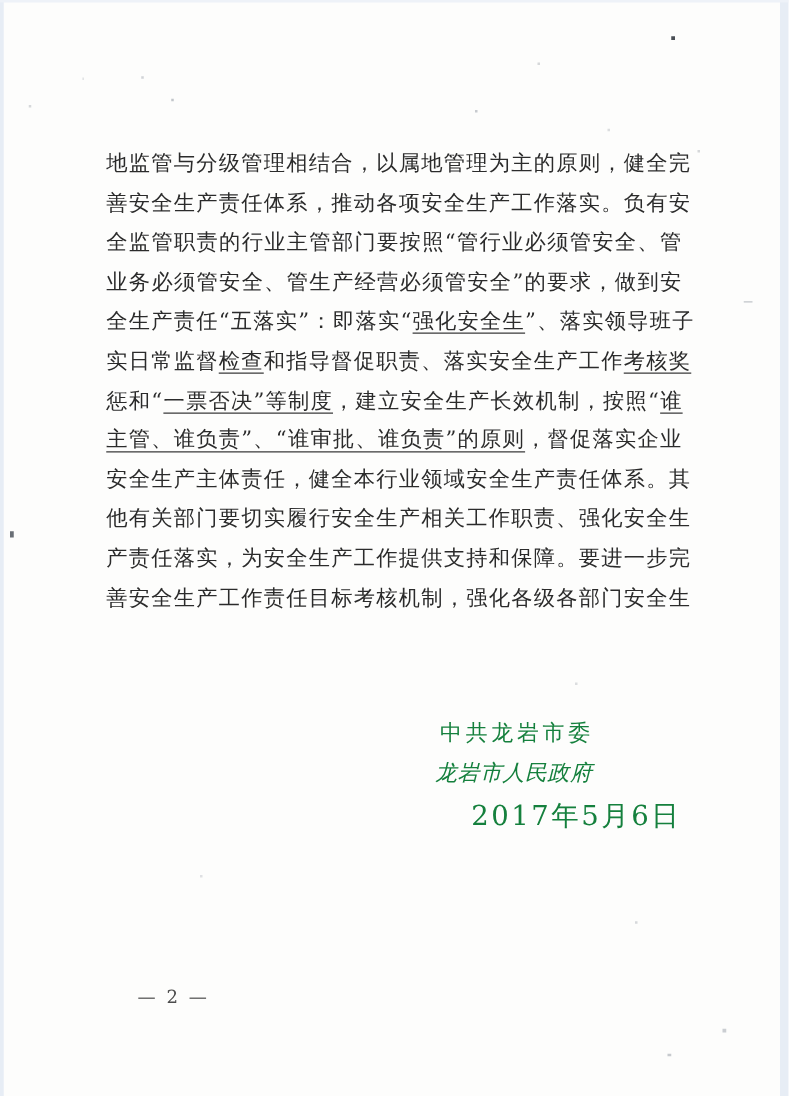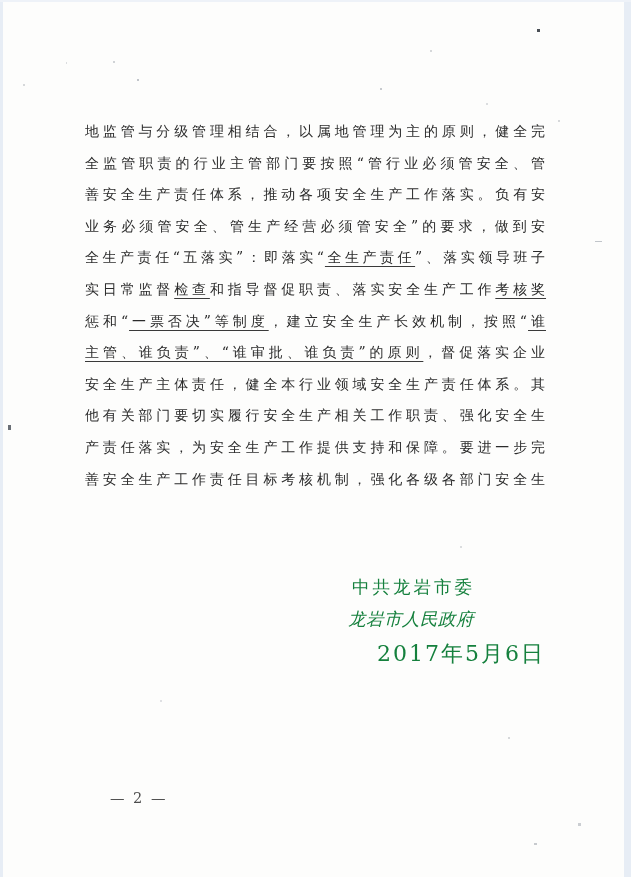--- a/index.html
+++ b/index.html
@@ -29,21 +29,21 @@
     background: #eef2f8;
   }
   
   .doc-body {
     position: absolute;
     left: 85px;
     top: 116px;
     width: 461px;
   }
   .line {
-    font-size: 14px;
+    font-size: 17px;
     line-height: 31.6px;
     height: 31.6px;
     color: #2b2b2b;
     letter-spacing: 1px;
     text-align: justify;
     text-align-last: justify;
     white-space: nowrap;
   }
   .line.last {
     text-align-last: left;
@@ -88,24 +88,24 @@
 <body>
 
 <div class="page">
 
   <div class="edge-left"></div>
   <div class="edge-right"></div>
   <div class="edge-top"></div>
 
   <div class="doc-body">
       <div class="line"><span>地监管与分级管理相结合，以属地管理为主的原则，健全完</span></div>
+      <div class="line"><span>善安全生产责任体系，推动各项安全生产工作落实。负有安</span></div>
       <div class="line"><span>全监管职责的行业主管部门要按照“管行业必须管安全、管</span></div>
-      <div class="line"><span>善安全生产责任体系，推动各项安全生产工作落实。负有安</span></div>
       <div class="line"><span>业务必须管安全、管生产经营必须管安全”的要求，做到安</span></div>
-      <div class="line"><span>全生产责任“五落实”：即落实“</span><span class="u">全生产责任</span><span>”、落实领导班子</span></div>
+      <div class="line"><span>全生产责任“五落实”：即落实“</span><span class="u">强化安全生</span><span>”、落实领导班子</span></div>
       <div class="line"><span>实日常监督</span><span class="u">检查</span><span>和指导督促职责、落实安全生产工作</span><span class="u">考核奖</span></div>
       <div class="line"><span>惩和“</span><span class="u">一票否决”等制度</span><span>，建立安全生产长效机制，按照“</span><span class="u">谁</span></div>
       <div class="line"><span class="u">主管、谁负责”、“谁审批、谁负责”的原则</span><span>，督促落实企业</span></div>
       <div class="line"><span>安全生产主体责任，健全本行业领域安全生产责任体系。其</span></div>
       <div class="line"><span>他有关部门要切实履行安全生产相关工作职责、强化安全生</span></div>
       <div class="line"><span>产责任落实，为安全生产工作提供支持和保障。要进一步完</span></div>
       <div class="line"><span>善安全生产工作责任目标考核机制，强化各级各部门安全生</span></div>
     </div>
 
   <div class="sig sig-party">中共龙岩市委</div>

